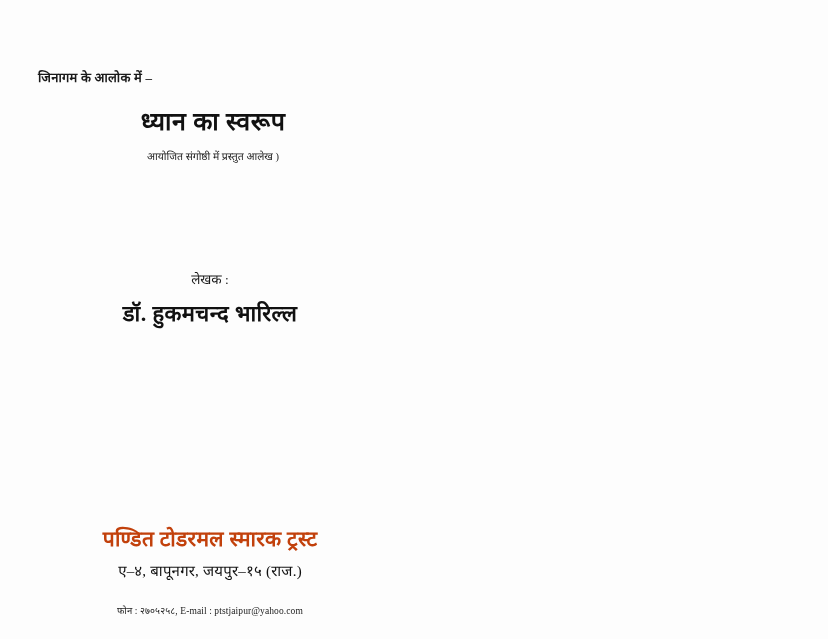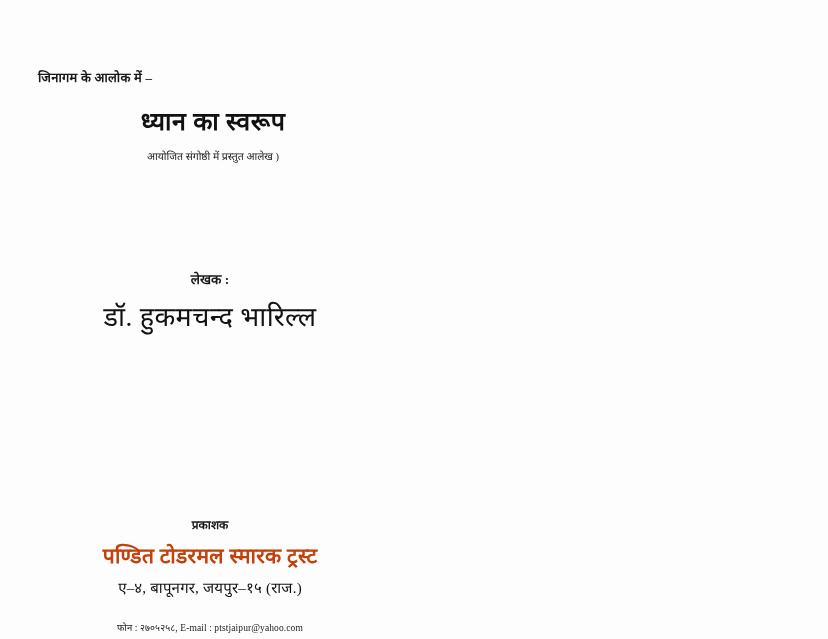--- a/index.html
+++ b/index.html
@@ -62,27 +62,27 @@
     position: absolute;
     left: 0;
     right: 0;
     top: 270px;
     text-align: center;
     width: 420px;
     margin-left: 0;
   }
   .author-label {
     font-size: 13.5px;
-    font-weight: 700;
+    font-weight: 400;
     color: #1a1a1a;
   }
   .author-name {
     margin-top: 9px;
-    font-size: 27px;
-    font-weight: 400;
+    font-size: 22px;
+    font-weight: 700;
     letter-spacing: 0.4px;
     color: #111111;
   }
   .author-creds {
     margin-top: 9px;
     font-size: 11px;
     color: #222222;
     letter-spacing: 0.1px;
   }
 
@@ -133,19 +133,18 @@
       <span class="subtitle-line">आयोजित संगोष्ठी में प्रस्तुत आलेख )</span>
     </div>
   </div>
 
   <div class="author-block">
     <div class="author-label">लेखक :</div>
     <div class="author-name">डॉ. हुकमचन्द भारिल्ल</div>
   </div>
 
   <div class="publisher-block">
-    <div class="publisher-label">प्रकाशक</div>
     <div class="publisher-name">पण्डित टोडरमल स्मारक ट्रस्ट</div>
     <div class="publisher-address">ए–४, बापूनगर, जयपुर–१५ (राज.)</div>
     <div class="publisher-contact">फोन : २७०५२५८, E-mail : ptstjaipur@yahoo.com</div>
   </div>
 
 </div>
 
 </body></html>

